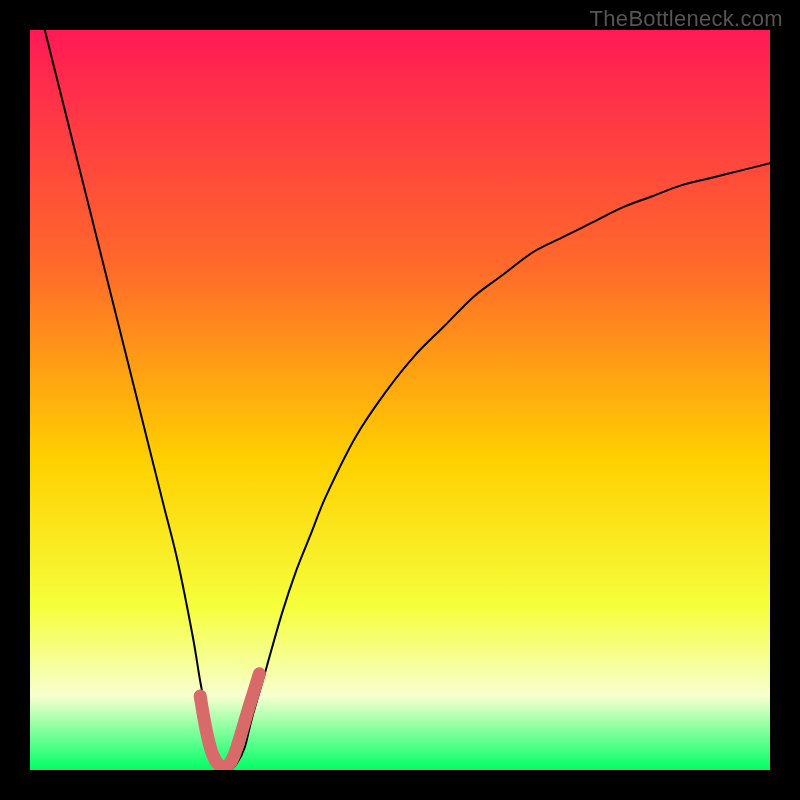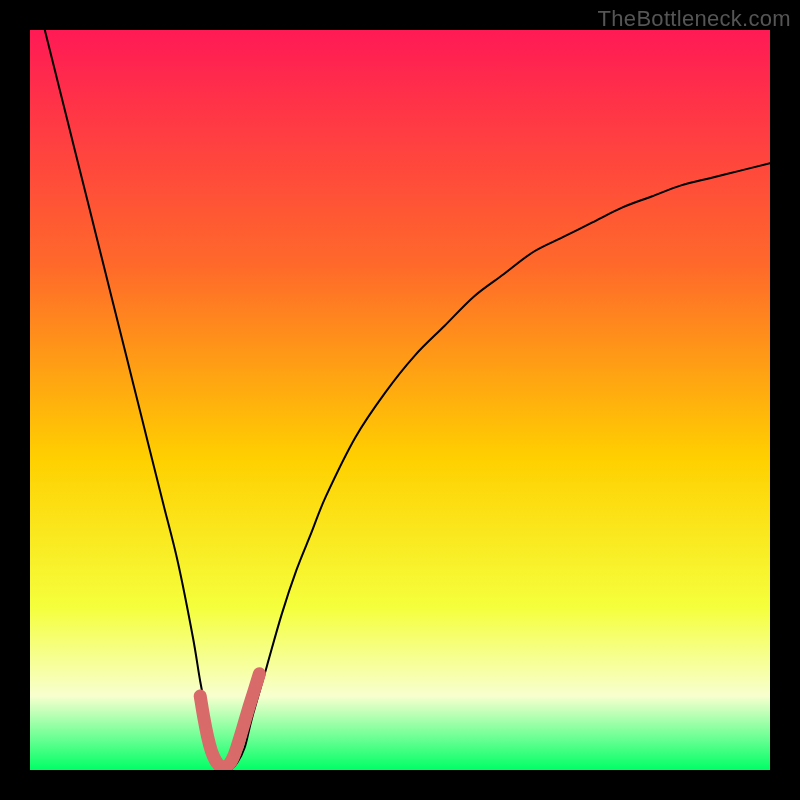--- a/index.html
+++ b/index.html
@@ -12,21 +12,21 @@
     font-family: Arial, Helvetica, sans-serif;
   }
   .frame {
     position: absolute;
     inset: 0;
     background: #000000;
   }
   .watermark {
     position: absolute;
     top: 6px;
-    right: 9px;
+    right: 17px;
     color: #555555;
     font-size: 22px;
     font-weight: 400;
     letter-spacing: 0.3px;
     z-index: 10;
   }
   .plot-viewport {
     position: absolute;
     left: 30px;
     top: 30px;

